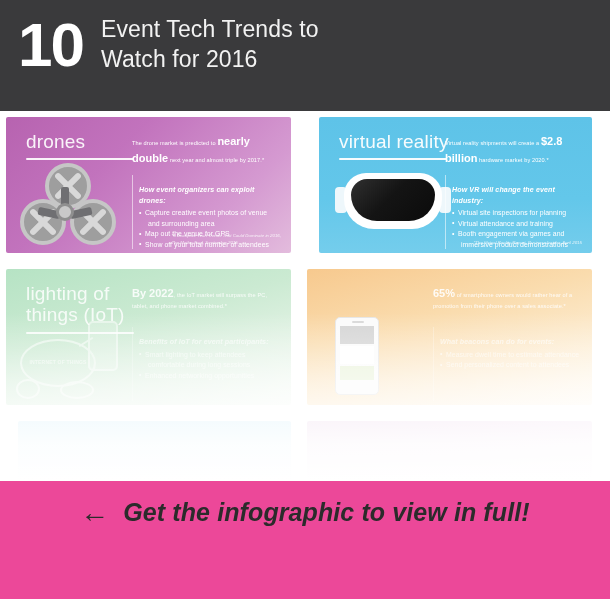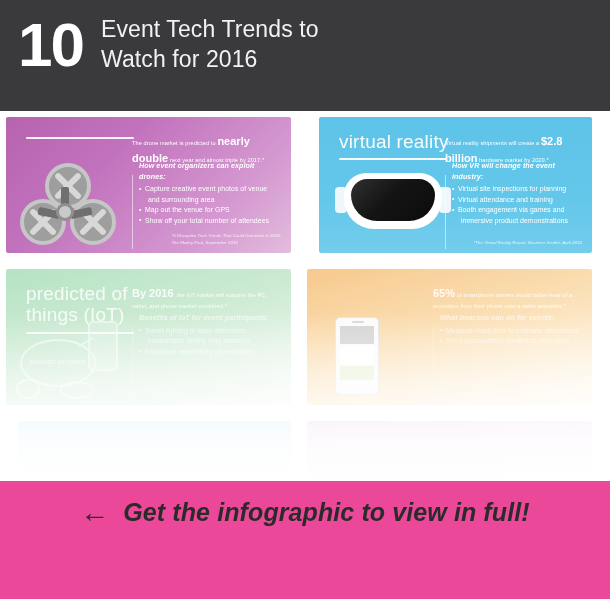--- a/index.html
+++ b/index.html
@@ -50,21 +50,21 @@
   .p-drones .p-head .ttl,.p-drones .p-head .rule{opacity:.92;}
   .p-vr .p-head .ttl,.p-vr .p-head .rule{opacity:.95;}
   .p-iot .p-head .ttl,.p-iot .p-head .rule{opacity:.85;}
   .p-ble .p-head .ttl,.p-ble .p-head .rule{opacity:.85;}
 
   
   .p-body{position:absolute;left:126px;top:16px;right:10px;color:#fff;}
   .stat{font-size:5.6px;line-height:1.5;letter-spacing:.1px;}
   .stat b{font-size:11px;font-weight:700;letter-spacing:0;}
   .divider{position:absolute;left:126px;top:58px;width:1px;height:74px;background:rgba(255,255,255,.55);}
-  .p-list{position:absolute;left:133px;top:44px;right:10px;color:#fff;}
+  .p-list{position:absolute;left:133px;top:68px;right:10px;color:#fff;}
   .p-list .lead{font-size:7.1px;font-style:italic;font-weight:600;line-height:1.5;margin-bottom:2px;letter-spacing:.1px;}
   .p-list ul{margin:0;padding:0;list-style:none;}
   .p-list li{font-size:6.9px;line-height:1.52;letter-spacing:.05px;padding-left:6px;position:relative;}
   .p-list li.bullet:before{content:"•";position:absolute;left:0;top:-.5px;}
   .p-list li.cont{padding-left:9px;}
   .src{position:absolute;right:10px;bottom:7px;font-size:4.4px;font-style:italic;line-height:1.6;text-align:left;color:rgba(255,255,255,.8);}
 
   .p-iot .p-body,.p-iot .p-list,.p-iot .src{color:#ffffff;}
   .p-iot .p-list{opacity:.62;}
   .p-iot .p-body{opacity:.88;}
@@ -150,20 +150,21 @@
 
   <div class="info-wrap">
     <div class="grid">
 
       <div class="row">
 
         <div class="panel p-drones">
           <div class="inner">
 
             <div class="p-head">
+              <div class="ttl">drones</div>
               <div class="rule"></div>
             </div>
 
             <div class="art drone-art">
               <div class="arm a1"></div>
               <div class="arm a2"></div>
               <div class="arm a3"></div>
               <div class="rotor r1"></div>
               <div class="rotor r2"></div>
               <div class="rotor r3"></div>
@@ -236,39 +237,39 @@
         </div>
       </div>
 
       <div class="row">
 
         <div class="panel p-iot">
           <div class="inner">
 
             <div class="p-head">
               <div class="ttl">
-                <div>predicted of</div>
+                <div>lighting of</div>
                 <div>things (IoT)</div>
               </div>
               <div class="rule"></div>
             </div>
 
             <div class="art iot-art">
               <div class="iot-link"></div>
               <div class="iot-circle">
                 <span>INTERNET OF THINGS</span>
               </div>
               <div class="iot-phone"></div>
               <div class="iot-node n1"></div>
               <div class="iot-node n2"></div>
             </div>
 
             <div class="p-body">
               <div class="stat">
-                <b>By 2016</b><span>, the IoT market will surpass the PC, tablet, and phone market combined.*</span>
+                <b>By 2022</b><span>, the IoT market will surpass the PC, tablet, and phone market combined.*</span>
               </div>
             </div>
 
             <div class="divider"></div>
 
             <div class="p-list">
               <div class="lead">Benefits of IoT for event participants:</div>
               <ul>
                 <li class="bullet">Smart lighting to keep attendees</li>
                 <li class="cont">comfortable during long sessions</li>

